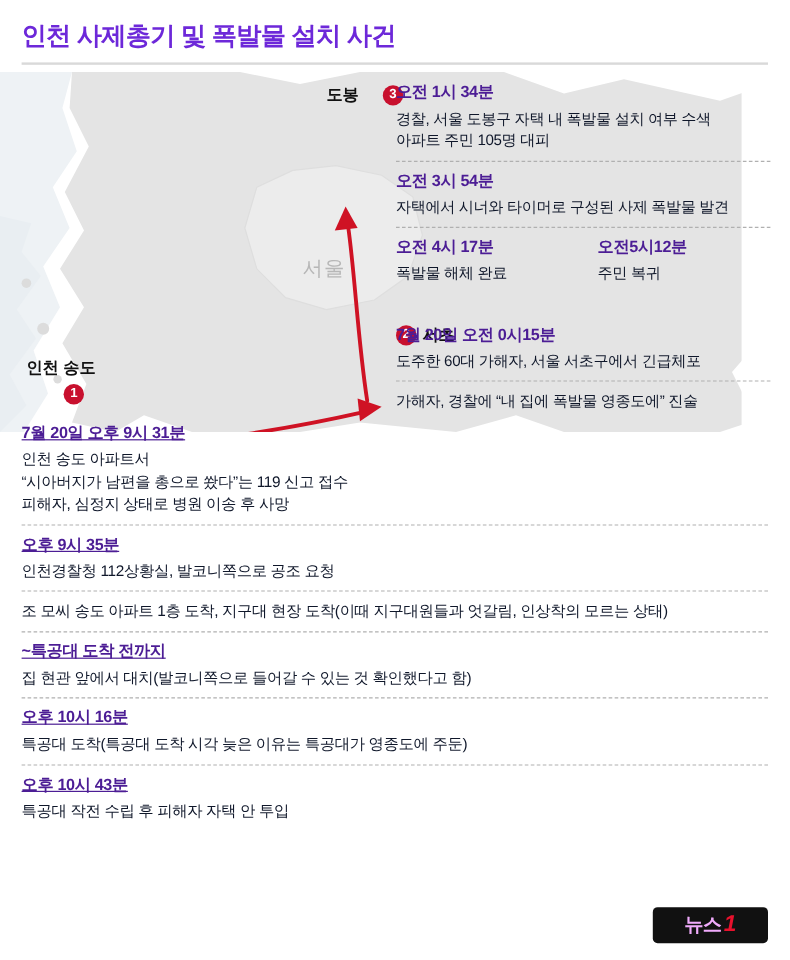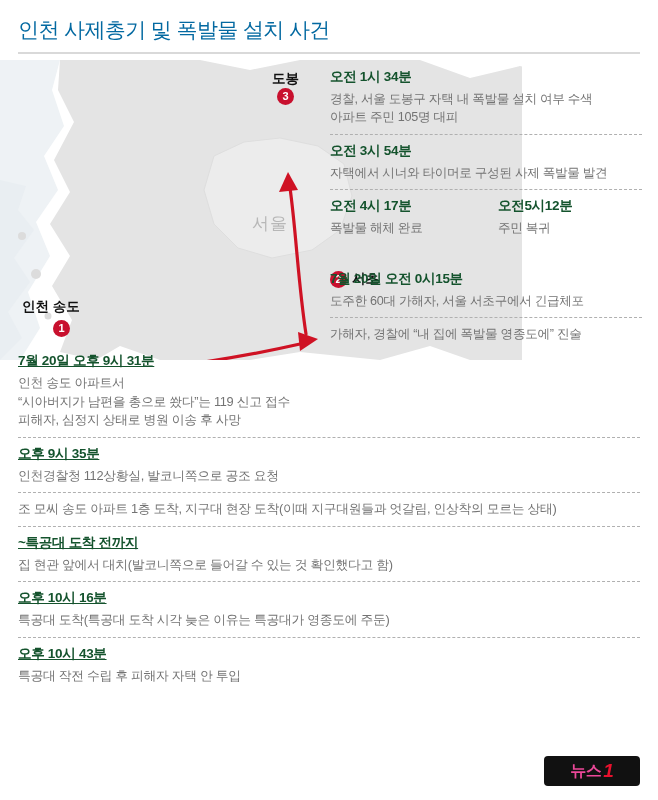--- a/index.html
+++ b/index.html
@@ -15,39 +15,39 @@
     overflow: hidden;
     position: relative;
   }
 
   
   .title {
     position: absolute;
     left: 18px;
     top: 16px;
     font-size: 21px;
-    font-weight: normal;
+    font-weight: bold;
     letter-spacing: -0.6px;
-    color: #0369a1;
+    color: #6d28d9;
   }
   .title-rule {
     position: absolute;
     left: 18px;
     top: 52px;
     width: 622px;
     height: 2px;
     background: #d9d9d9;
   }
 
   
   .map-wrap {
     position: absolute;
     left: 0;
     top: 60px;
-    width: 522px;
+    width: 618px;
     height: 300px;
     overflow: hidden;
   }
   .map-svg { display: block; }
   .map-label-seoul {
     position: absolute;
     left: 252px;
     top: 152px;
     font-size: 17px;
     color: #b7b7b7;
@@ -73,23 +73,22 @@
     font-weight: bold;
     color: #111111;
     white-space: nowrap;
   }
 
   .pt-dobong {
     position: absolute;
     left: 272px;
     top: 70px;
     display: flex;
-    flex-direction: column;
     align-items: center;
-    gap: 0;
+    gap: 20px;
   }
   .pt-songdo {
     position: absolute;
     left: 22px;
     top: 298px;
     display: flex;
     flex-direction: column;
     align-items: flex-start;
     gap: 4px;
   }
@@ -107,28 +106,28 @@
   .right-col {
     position: absolute;
     left: 330px;
     top: 68px;
     width: 312px;
   }
   .entry { padding-bottom: 7px; }
   .entry .time {
     font-size: 13.5px;
     font-weight: bold;
-    color: #14532d;
+    color: #4c1d95;
     margin-bottom: 4px;
     letter-spacing: -0.3px;
   }
   .entry .desc {
     font-size: 12.6px;
     line-height: 1.45;
-    color: #737373;
+    color: #0f172a;
     letter-spacing: -0.3px;
   }
   .dashrule {
     border-top: 1px dashed #b0b0b0;
     margin: 0 0 7px 0;
     height: 0;
   }
   .two-col {
     display: flex;
     gap: 32px;
@@ -157,21 +156,21 @@
     width: 96px;
     height: 30px;
     background: #111111;
     border-radius: 4px;
     display: flex;
     align-items: center;
     justify-content: center;
     gap: 2px;
   }
   .logo .logo-text {
-    color: #ec4899;
+    color: #f0abfc;
     font-size: 16px;
     font-weight: bold;
     letter-spacing: -0.5px;
   }
   .logo .logo-one {
     color: #e8112d;
     font-size: 19px;
     font-weight: bold;
     font-style: italic;
   }

